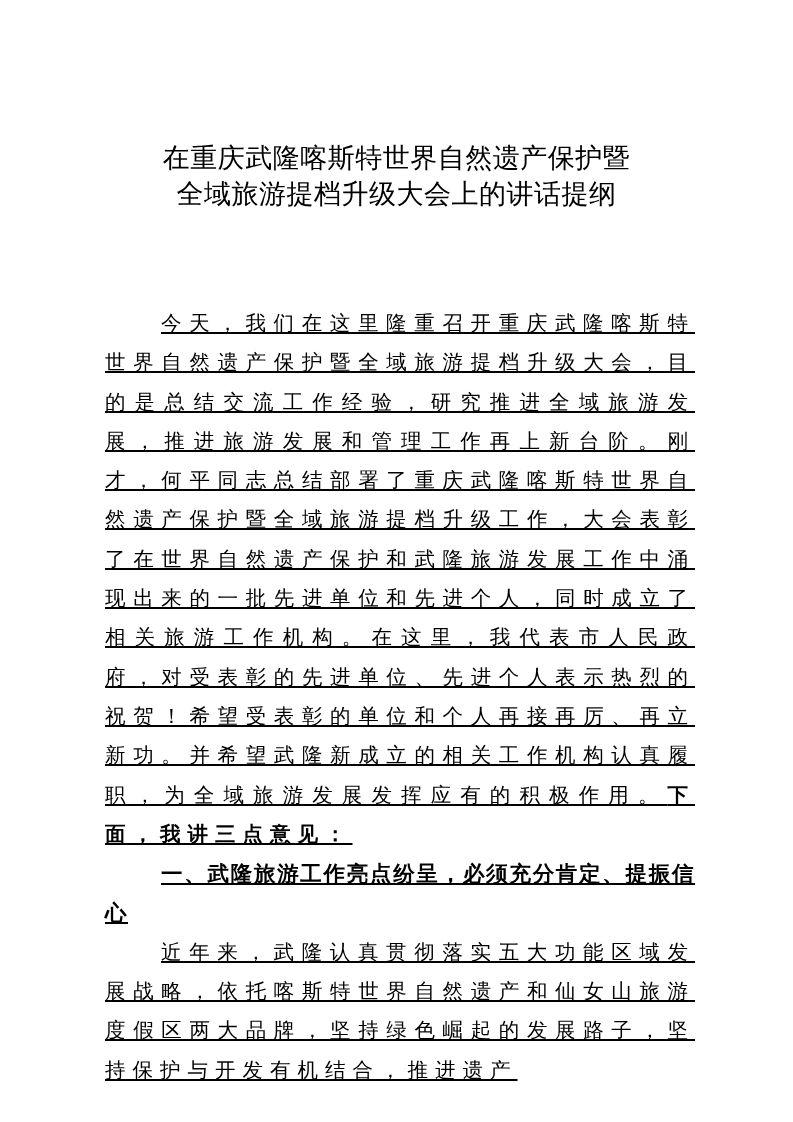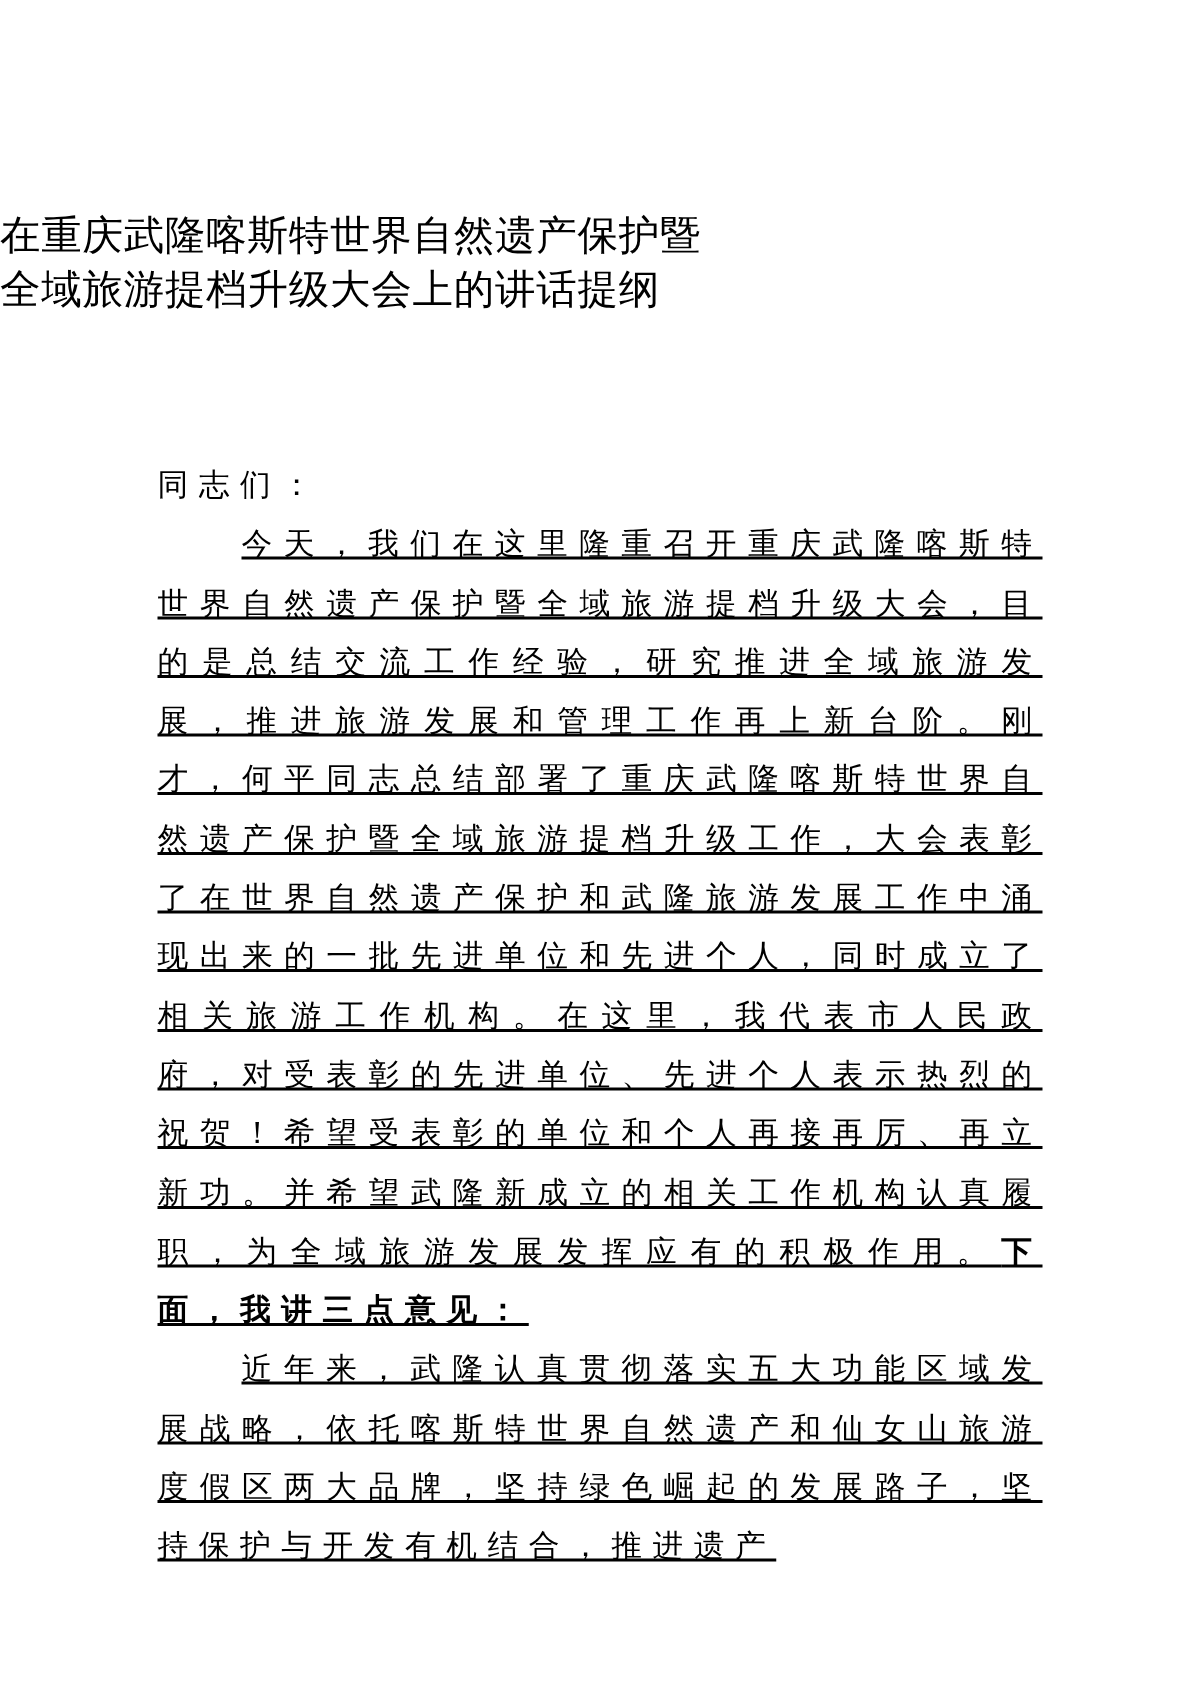--- a/index.html
+++ b/index.html
@@ -1,33 +1,33 @@
 <!DOCTYPE html>
 <html><head>
 <meta charset="utf-8">
 <style>
   html, body { margin: 0; padding: 0; background: #ffffff; }
   body { width: 793px; height: 1122px; position: relative; overflow: hidden;
          font-family: "DejaVu Serif", "Liberation Serif", serif; color: #000; }
-  .title { position: absolute; left: 0; width: 793px; 
+  .title { position: absolute; left: 0; width: 793px; text-align: center;
            font-size: 27px; line-height: 36px; letter-spacing: 0.5px; }
   .title.l1 { top: 140px; }
   .title.l2 { top: 176px; }
   .body { position: absolute; left: 105px; top: 304px; width: 590px;
           font-size: 20.5px; line-height: 39.3px; letter-spacing: 7px;
           text-align: justify; }
   .body p { margin: 0; }
   .indent { text-indent: 56px; text-decoration: underline; }
   .bold { font-weight: bold; }
   .heading { font-family: "DejaVu Sans", "Liberation Sans", sans-serif;
              font-weight: bold; letter-spacing: 1.5px; font-size: 21.5px; }
 </style>
 </head>
 <body>
 
 <div class="title l1">在重庆武隆喀斯特世界自然遗产保护暨</div>
 <div class="title l2">全域旅游提档升级大会上的讲话提纲</div>
 
 <div class="body">
-  <p>同志们：</p>
   <p class="indent"><span>今天，我们在这里隆重召开重庆武隆喀斯特世界自然遗产保护暨全域旅游提档升级大会，目的是总结交流工作经验，研究推进全域旅游发展，推进旅游发展和管理工作再上新台阶。刚才，何平同志总结部署了重庆武隆喀斯特世界自然遗产保护暨全域旅游提档升级工作，大会表彰了在世界自然遗产保护和武隆旅游发展工作中涌现出来的一批先进单位和先进个人，同时成立了相关旅游工作机构。在这里，我代表市人民政府，对受表彰的先进单位、先进个人表示热烈的祝贺！希望受表彰的单位和个人再接再厉、再立新功。并希望武隆新成立的相关工作机构认真履职，为全域旅游发展发挥应有的积极作用。</span><span class="bold">下面，我讲三点意见：</span></p>
+  <p class="indent heading">一、武隆旅游工作亮点纷呈，必须充分肯定、提振信心</p>
   <p class="indent">近年来，武隆认真贯彻落实五大功能区域发展战略，依托喀斯特世界自然遗产和仙女山旅游度假区两大品牌，坚持绿色崛起的发展路子，坚持保护与开发有机结合，推进遗产</p>
 </div>
 
 </body></html>

